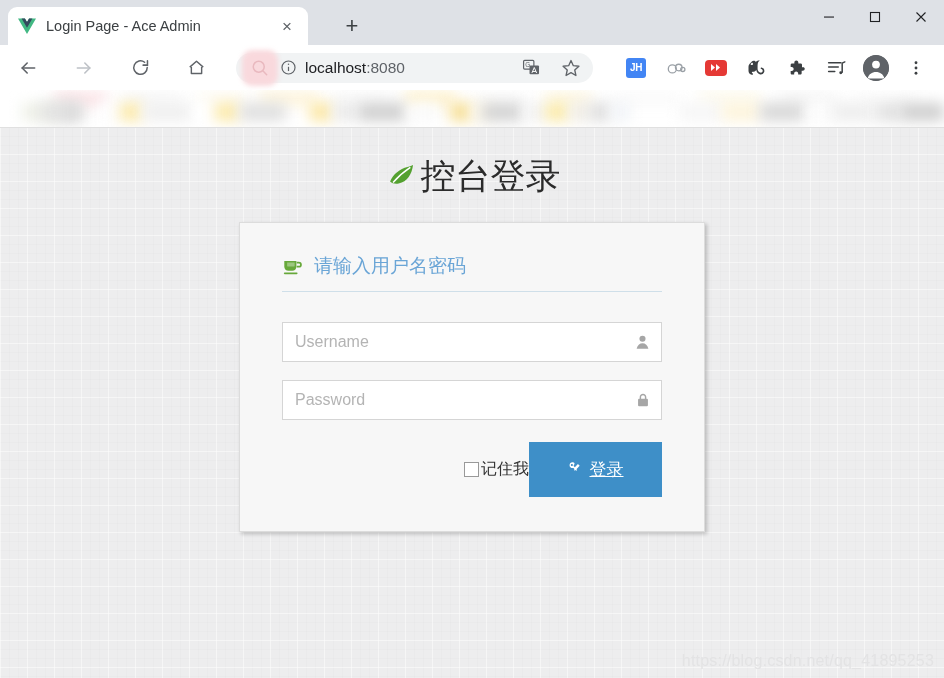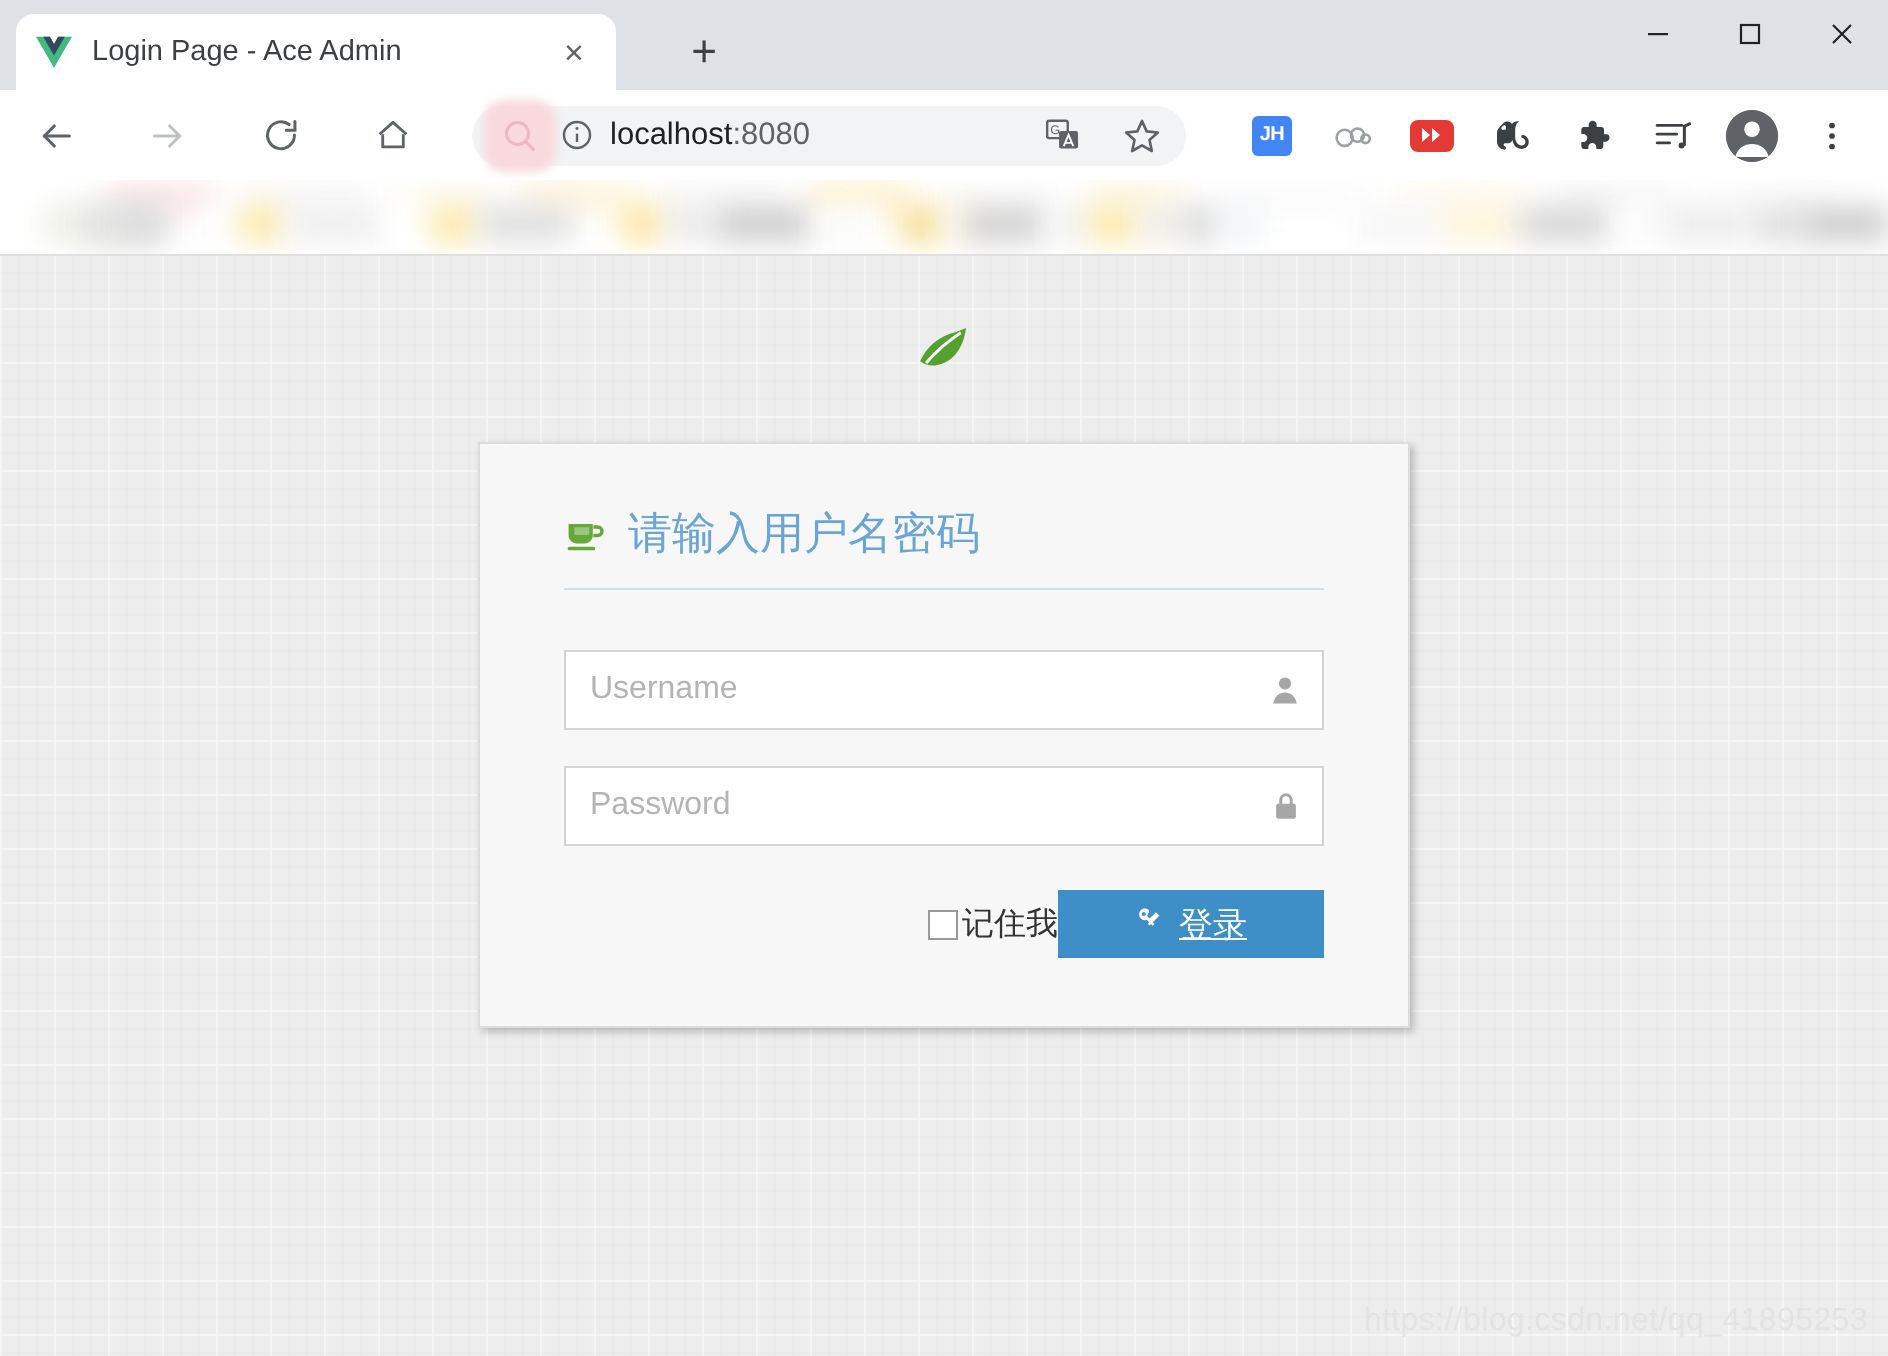--- a/index.html
+++ b/index.html
@@ -178,21 +178,21 @@
     width: 466px;
     margin: 29px auto 0 auto;
     background: #f7f7f7;
     border: 1px solid #dcdcdc;
     box-shadow: 2px 2px 4px rgba(0,0,0,0.22);
     padding: 30px 42px 34px 42px;
   }
   .card-header {
     display: flex;
     align-items: center;
-    font-size: 22px;
+    font-size: 19px;
     color: #6aa5d6;
     padding-bottom: 12px;
   }
   .cup-icon { margin-right: 10px; display: inline-flex; }
   .card-divider {
     height: 1px;
     background: #cfdfe9;
     margin-bottom: 30px;
   }
 
@@ -238,21 +238,21 @@
     width: 15px; height: 15px;
     border: 1px solid #999;
     background: #fff;
     margin-right: 2px;
     flex: 0 0 15px;
   }
   .btn-login {
     background: #3e8fc8;
     color: #ffffff;
     border: none;
-    height: 34px;
+    height: 55px;
     width: 133px;
     font-size: 17px;
     font-family: "Liberation Sans", sans-serif;
     display: flex;
     align-items: center;
     justify-content: center;
     gap: 7px;
     cursor: pointer;
   }
   .btn-login .lbl { text-decoration: underline; }
@@ -466,20 +466,21 @@
 
   <div class="page">
 
     <div class="page-title">
       <span class="leaf-icon">
         <svg width="34" height="34" viewBox="0 0 24 24">
           <path fill="#54a130" d="M20.5,4.2C19.7,10.5,16.6,16,10.3,17.3c-2.2,0.5-4.5,0-6-1.4c2.3-5.2,6.8-8.9,12.3-10.2 C17.8,5.3,19.1,4.8,20.5,4.2z"></path>
           <path fill="none" stroke="#ffffff" stroke-width="1.05" d="M18.6,5.9C14.5,8.6,10.3,12,6.4,16.6"></path>
         </svg>
       </span>
+      <span>控台登录</span>
     </div>
 
     <div class="login-card">
 
       <div class="card-header">
         <span class="cup-icon">
           <svg width="22" height="22" viewBox="0 0 24 24">
             <path fill="#67a83a" d="M2.5,6.5h13.2v6.2c0,2.5-2,4.5-4.5,4.5H7c-2.5,0-4.5-2-4.5-4.5V6.5z"></path>
             <path fill="none" stroke="#67a83a" stroke-width="1.9" d="M16,8.2h2.3c1.3,0,2.4,1,2.4,2.3s-1.1,2.3-2.4,2.3H16"></path>
             <rect x="2" y="19" width="15" height="1.9" rx="0.9" fill="#67a83a"></rect>

